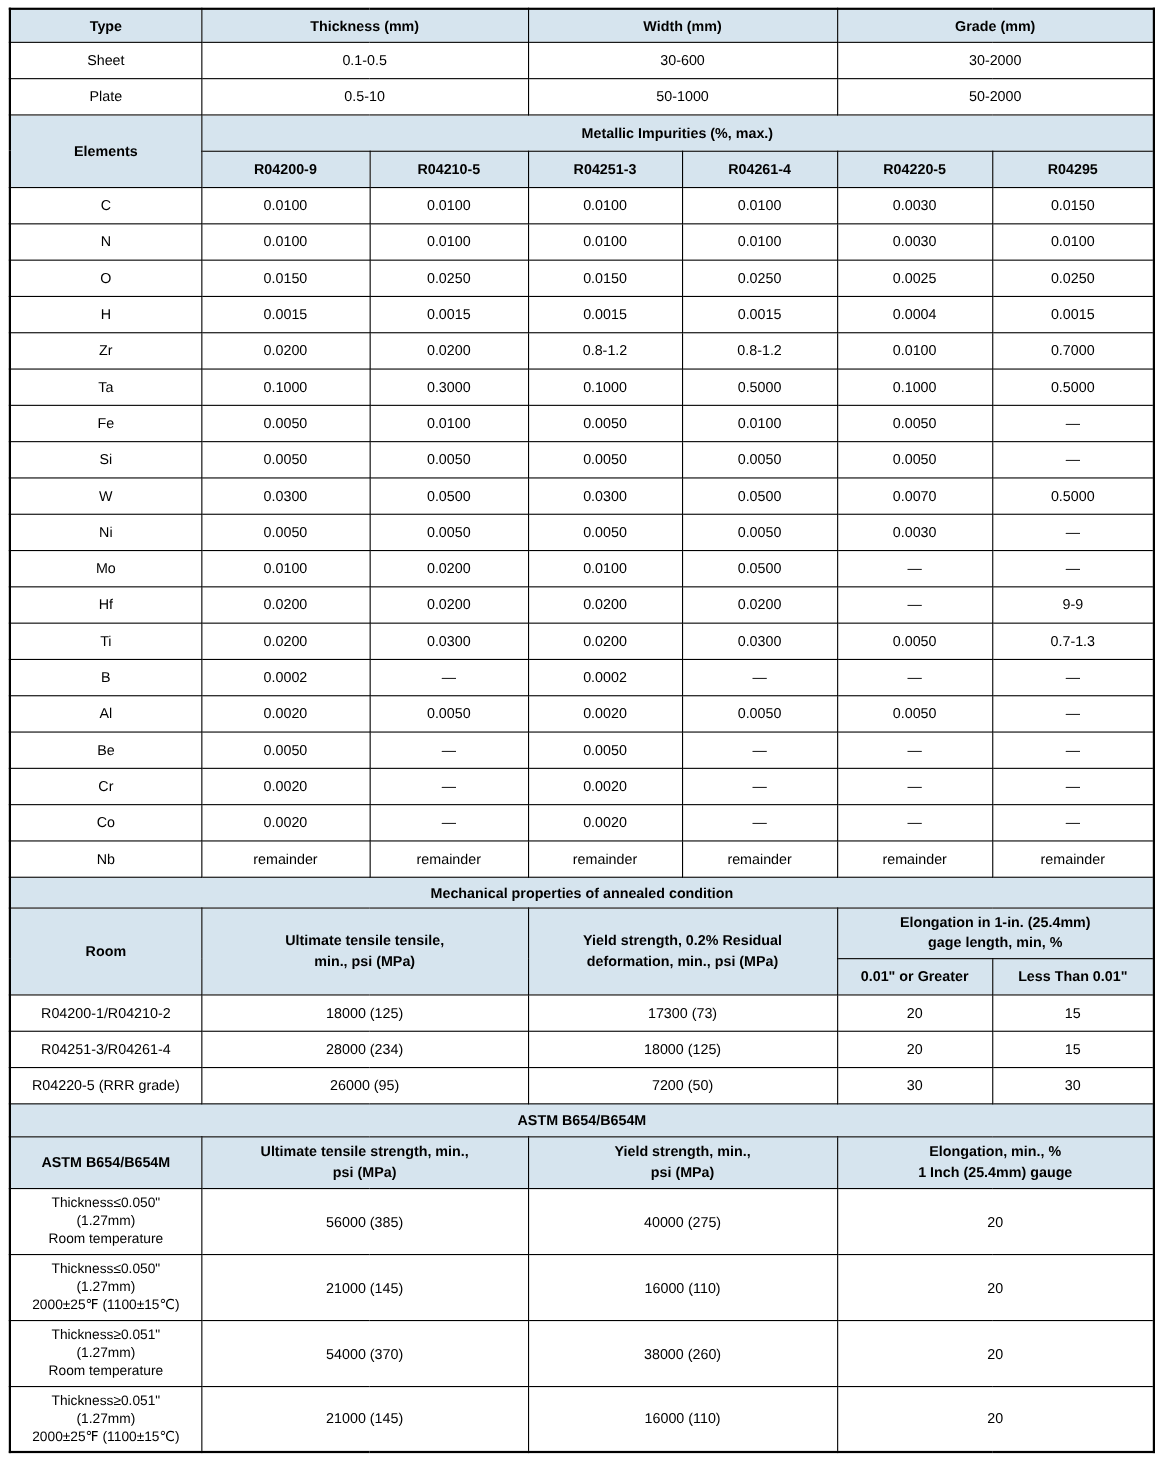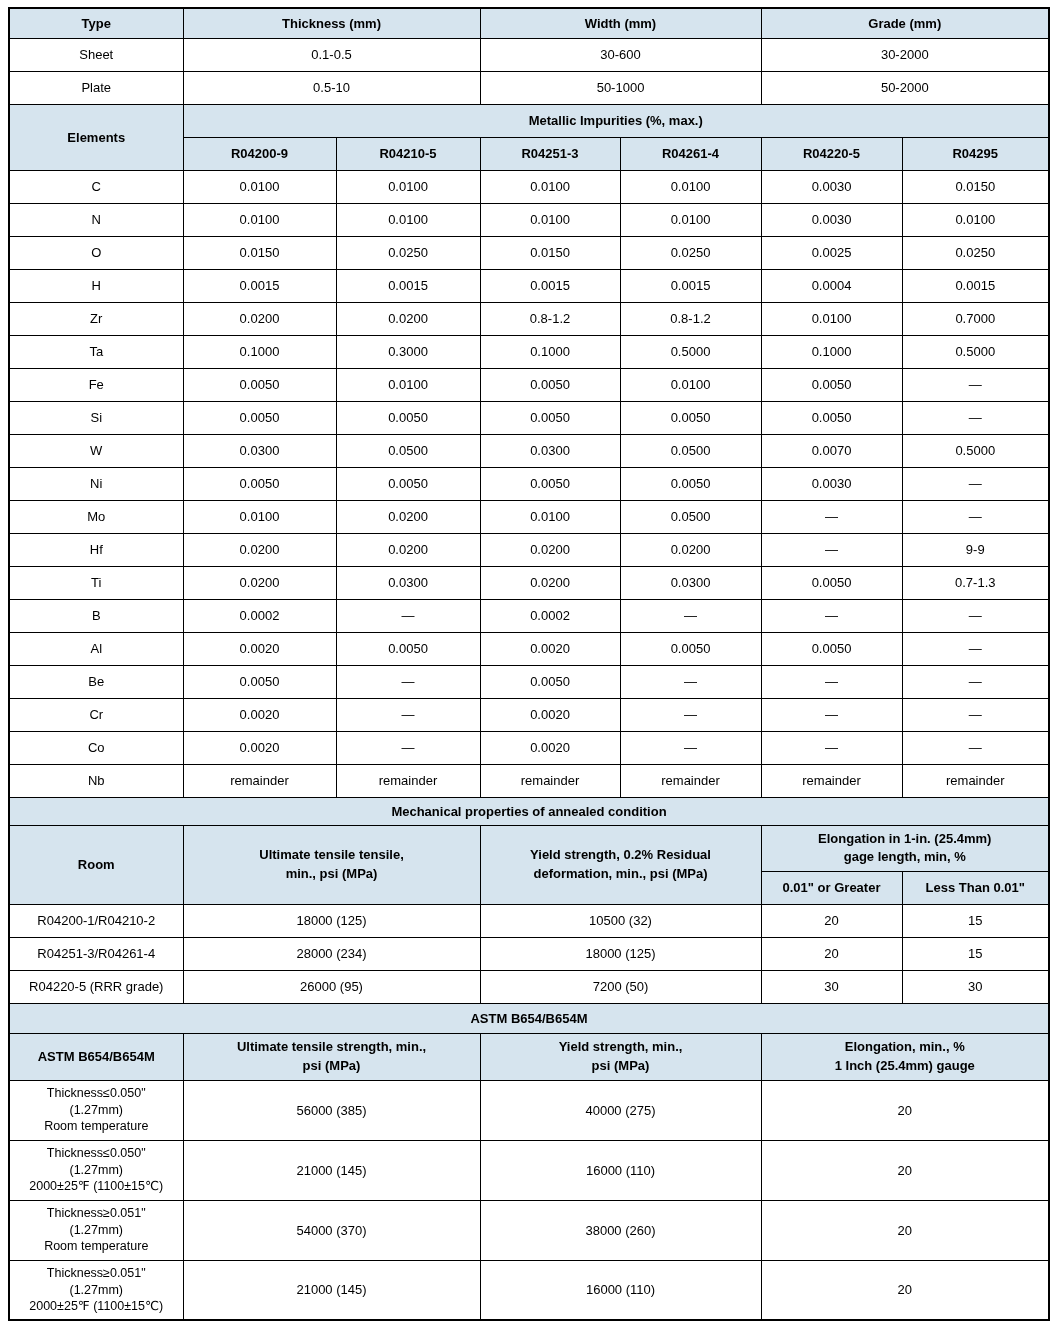--- a/index.html
+++ b/index.html
@@ -267,21 +267,21 @@
     <th colspan="2" class="ml">Elongation in 1-in. (25.4mm)
 gage length, min, %</th>
   </tr>
   <tr class="h33">
     <th>0.01" or Greater</th>
     <th>Less Than 0.01"</th>
   </tr>
   <tr class="h33">
     <td>R04200-1/R04210-2</td>
     <td colspan="2">18000 (125)</td>
-    <td colspan="2">10500 (32)</td>
+    <td colspan="2">17300 (73)</td>
     <td>20</td>
     <td>15</td>
   </tr>
   <tr class="h33">
     <td>R04251-3/R04261-4</td>
     <td colspan="2">28000 (234)</td>
     <td colspan="2">18000 (125)</td>
     <td>20</td>
     <td>15</td>
   </tr>

